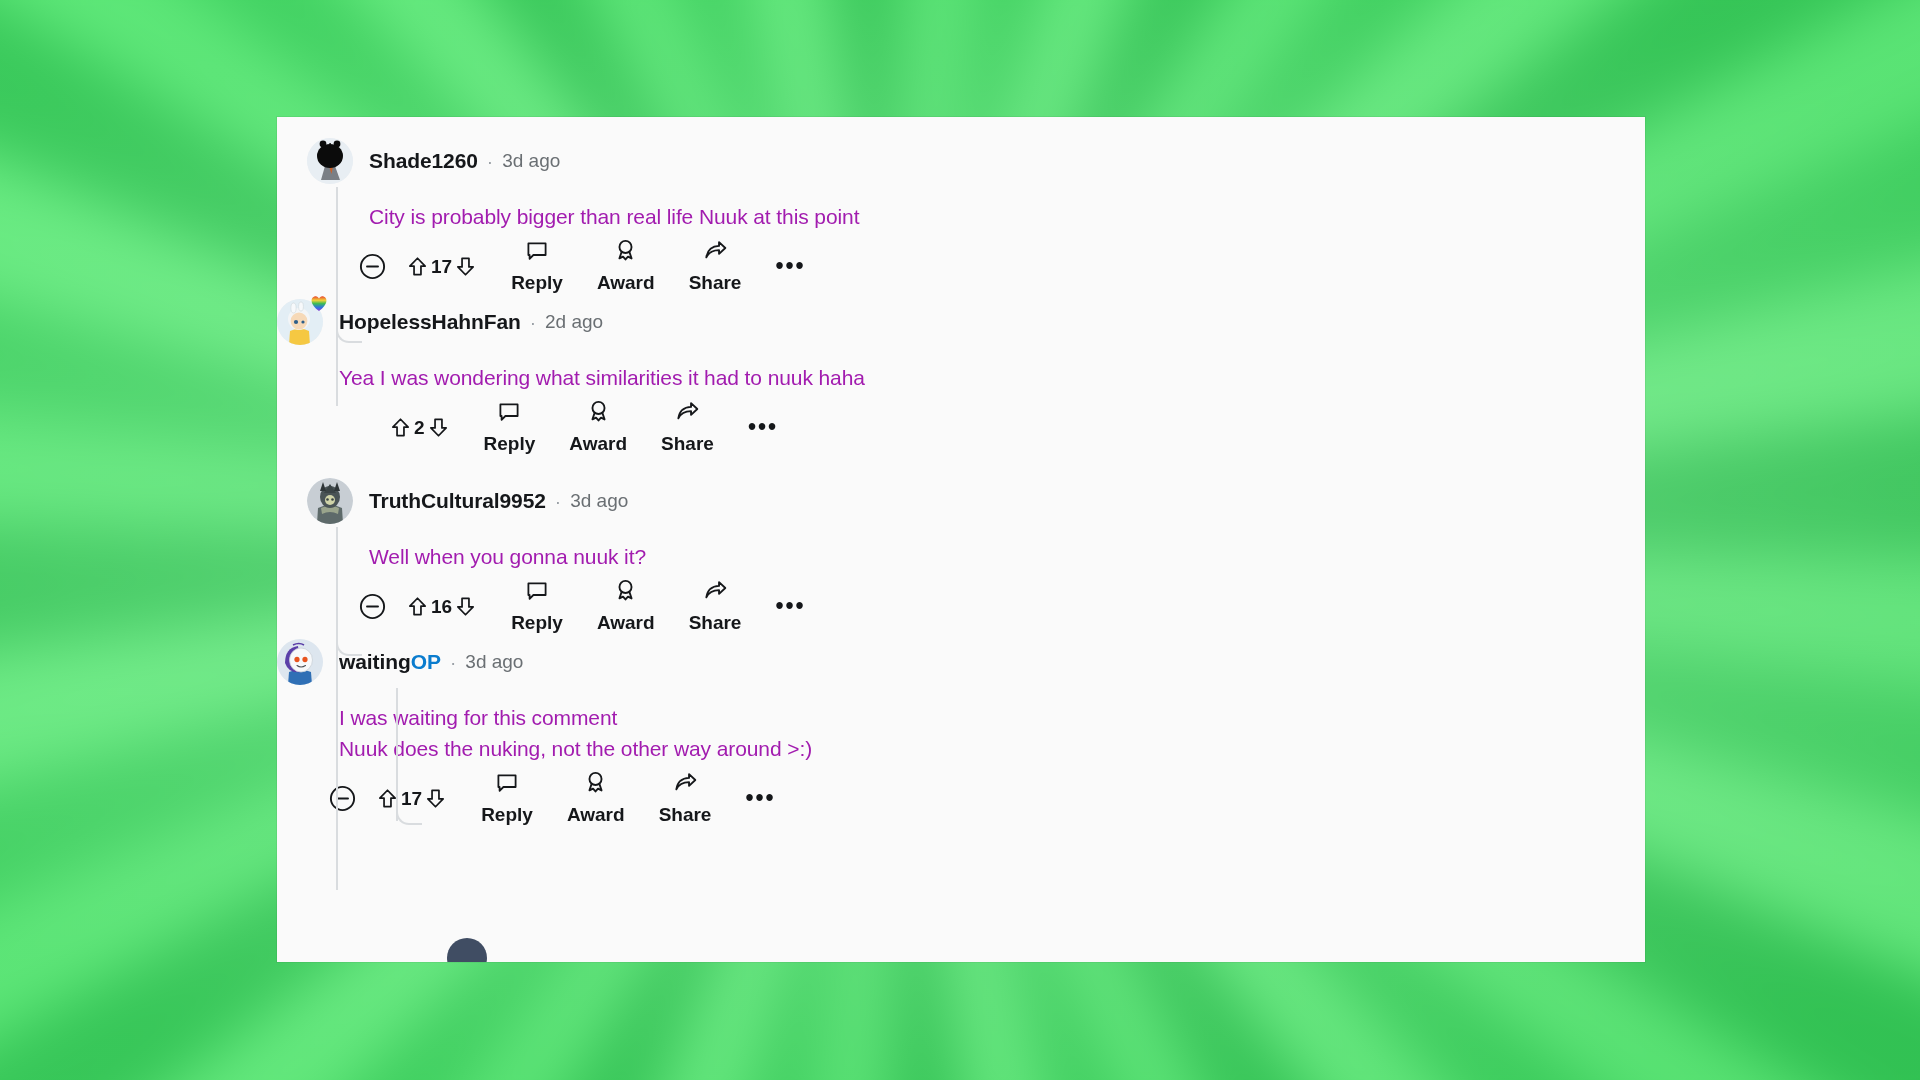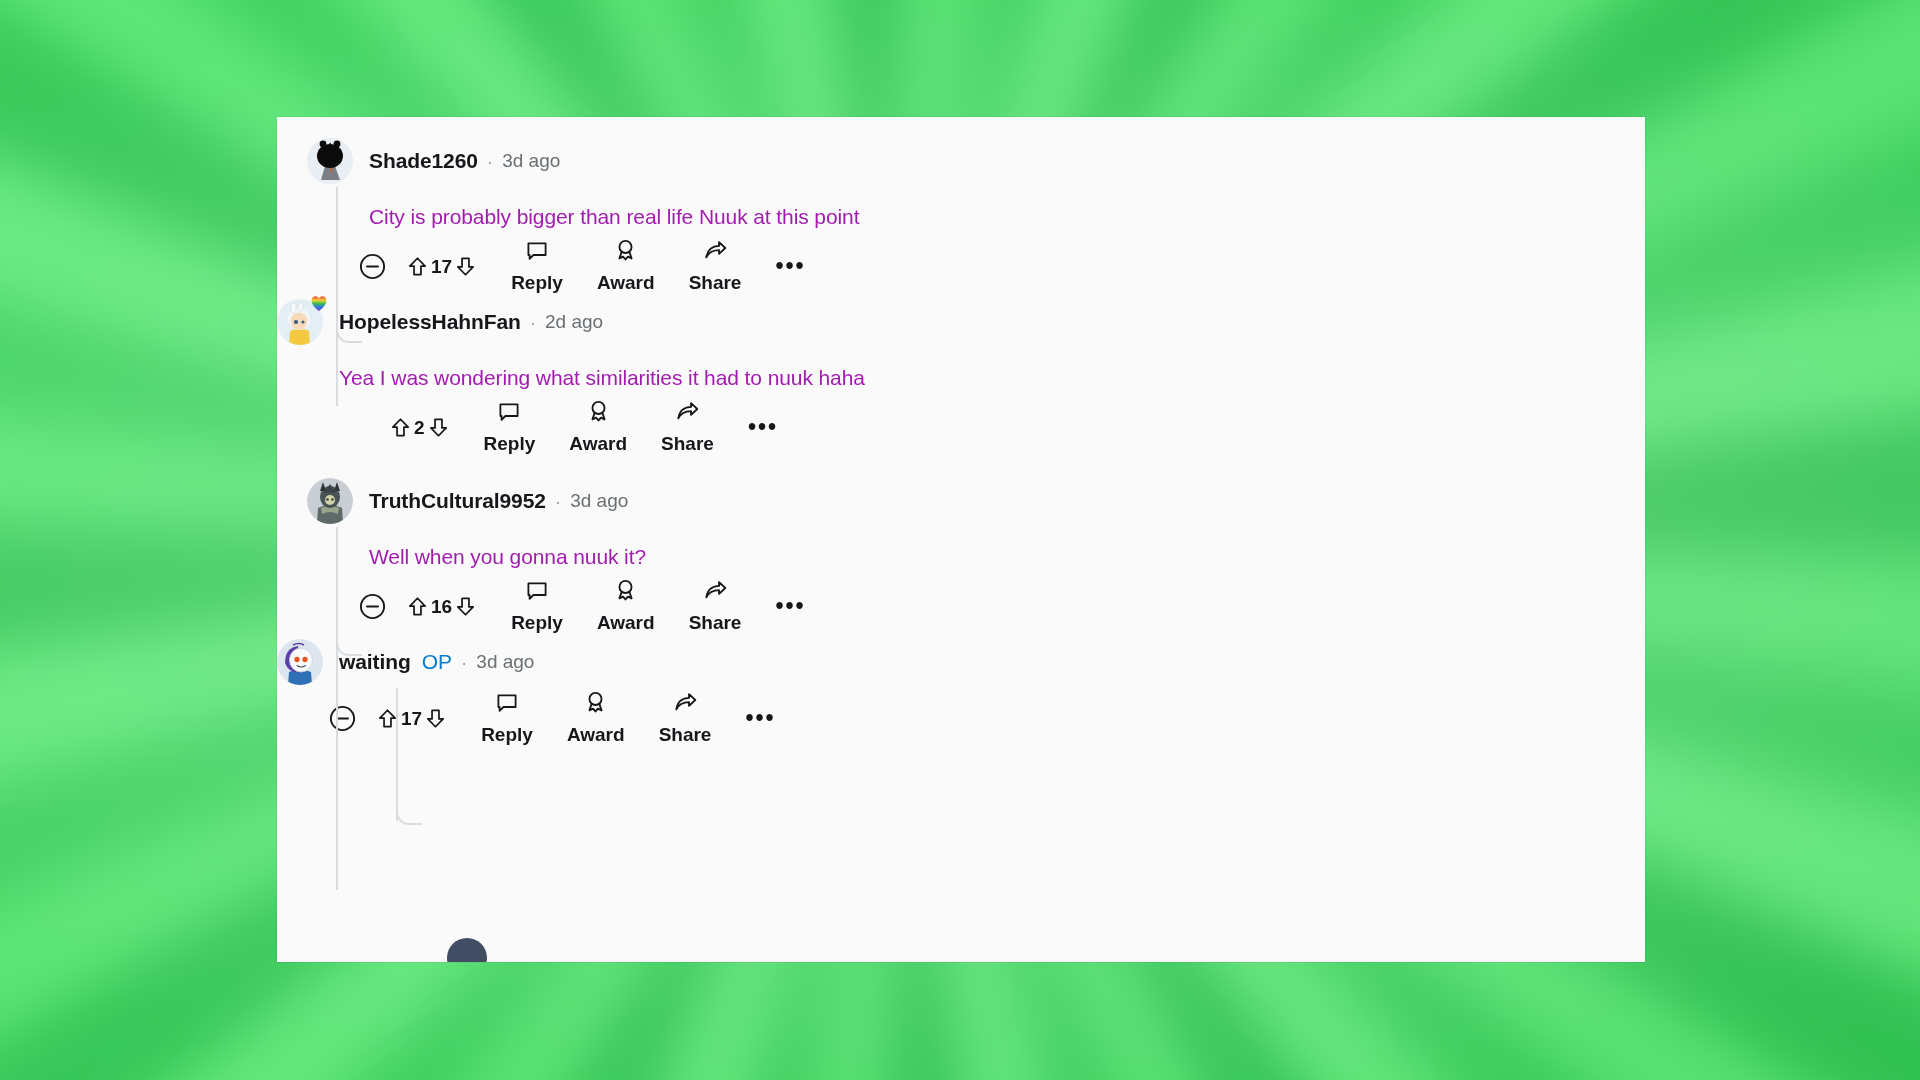--- a/index.html
+++ b/index.html
@@ -87,23 +87,22 @@
 
   .uname {
     font-size: 21px;
     font-weight: 700;
     color: #15171a;
     margin-left: 16px;
     letter-spacing: -0.1px;
   }
   .op-tag {
     font-size: 21px;
-    font-weight: 400;
+    font-weight: 700;
     color: #0a7cce;
-    margin-left: 11px;
   }
   .dot {
     color: #9aa0a6;
     font-size: 19px;
     margin: 0 9px;
     line-height: 1;
   }
   .ago {
     font-size: 19px;
     color: #6a6f73;
@@ -421,20 +420,22 @@
               <path d="M16 6 Q22 3 27 6" fill="none" stroke="#5b3fa8" stroke-width="1.6"></path>
             </svg>
           </div>
         </div>
         <span class="uname">waiting</span>
         <span class="op-tag">OP</span>
         <span class="dot">·</span>
         <span class="ago">3d ago</span>
       </div>
 
+      <div class="body-text">I was waiting for this comment
+Nuuk does the nuking, not the other way around &gt;:)</div>
 
       <div class="actions">
         <span class="collapse">
           <svg width="27" height="27" viewBox="0 0 27 27">
             <circle cx="13.5" cy="13.5" r="11.6" fill="none" stroke="#15171a" stroke-width="1.9"></circle>
             <line x1="8" y1="13.5" x2="19" y2="13.5" stroke="#15171a" stroke-width="1.9" stroke-linecap="round"></line>
           </svg>
         </span>
         <span class="vote">
           <span>

